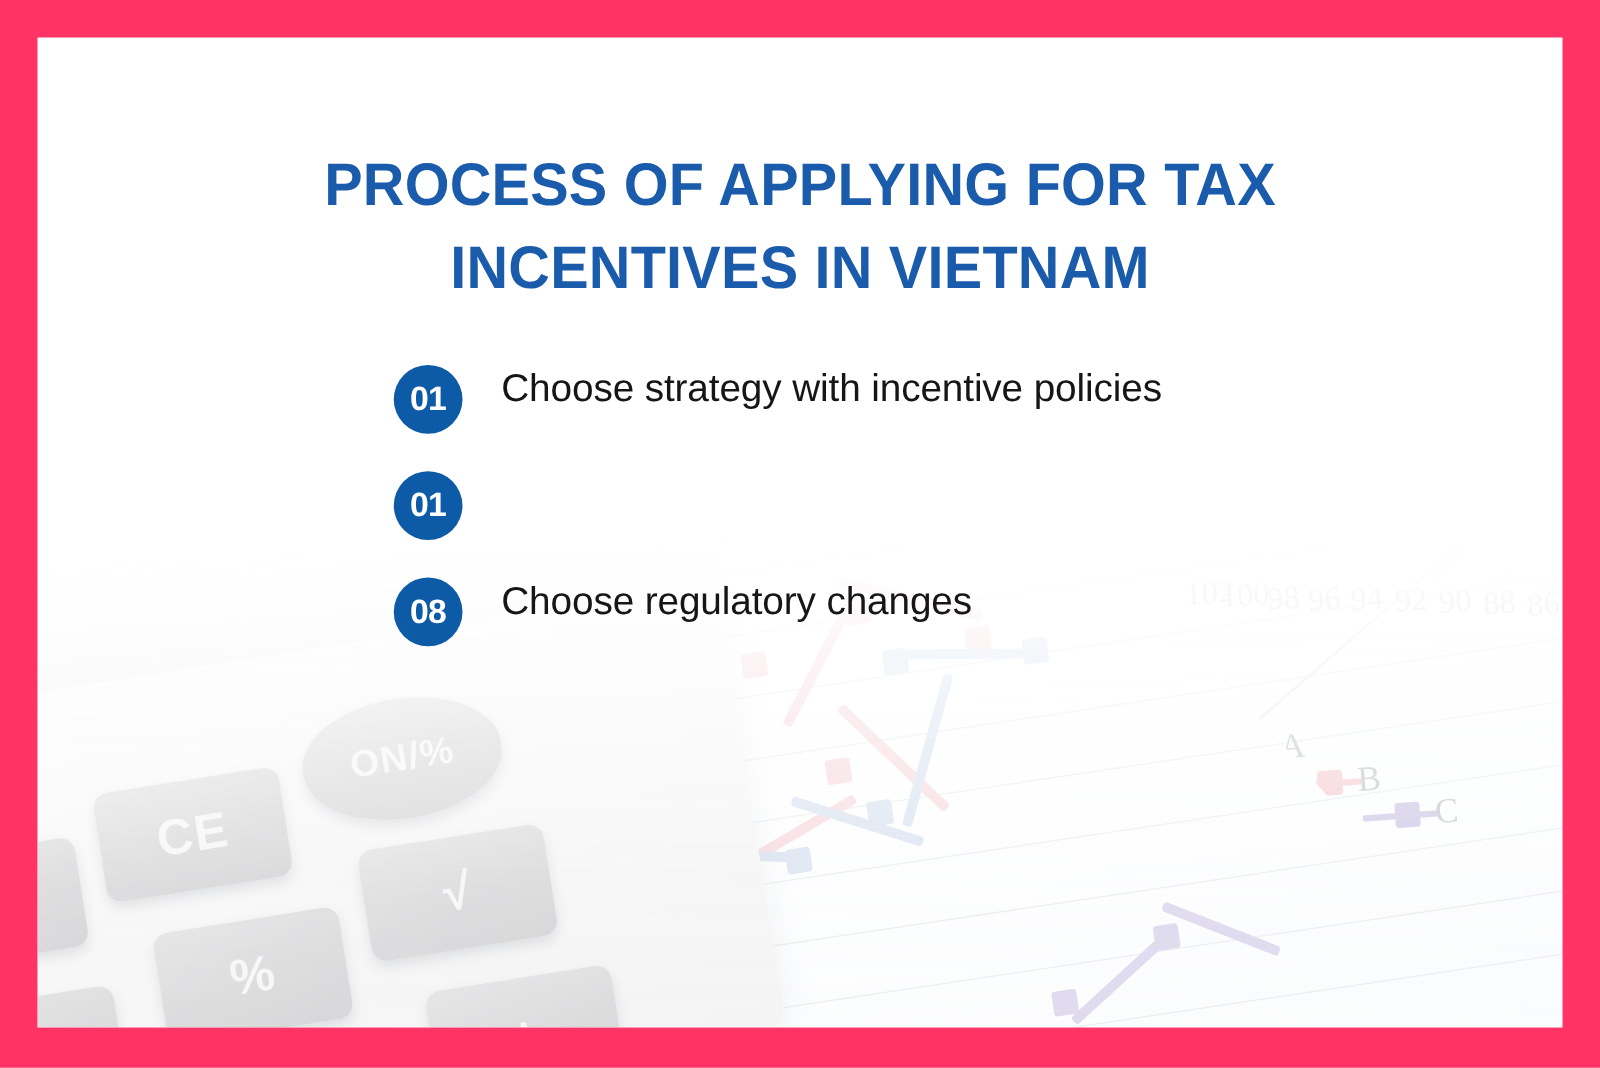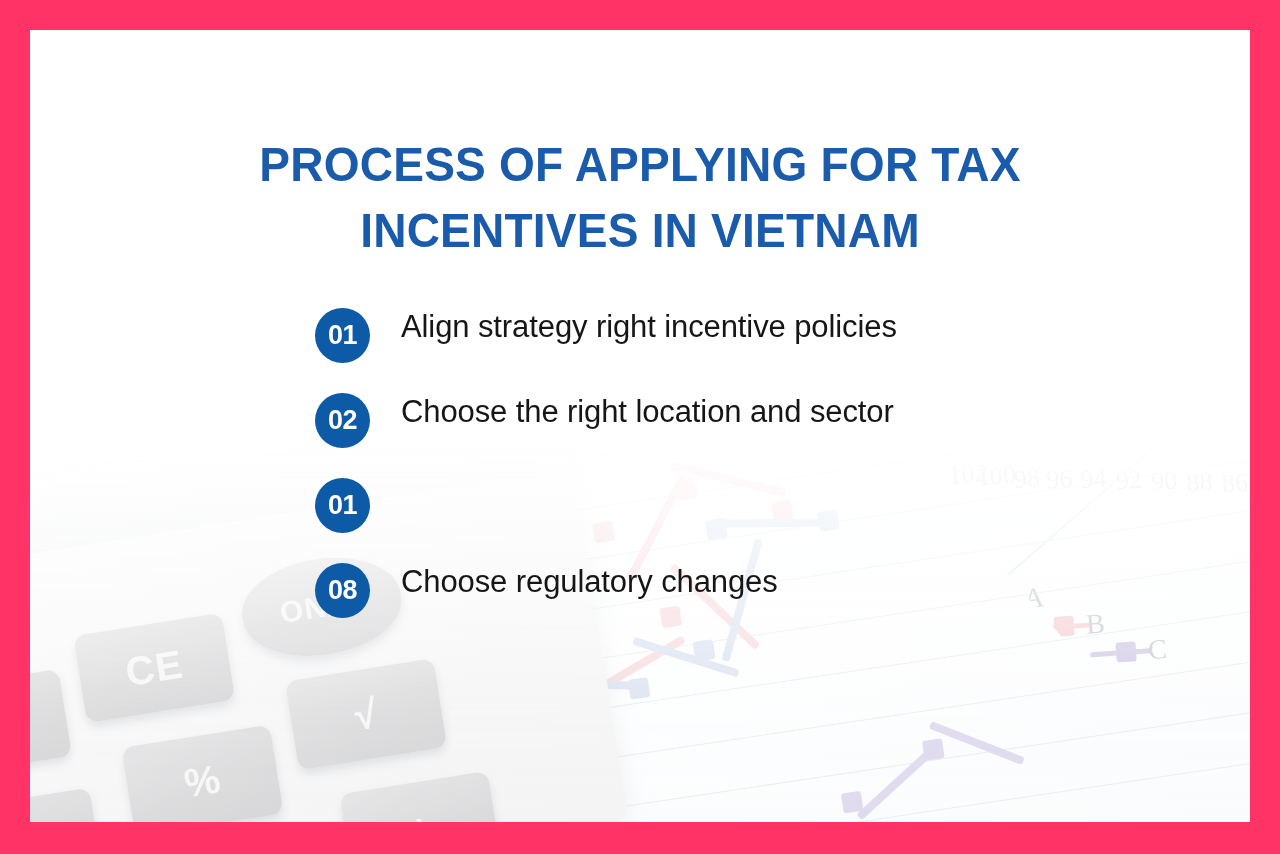--- a/index.html
+++ b/index.html
@@ -166,21 +166,21 @@
     position:absolute;
     width:180px; height:95px;
     border-radius:50%;
     background:radial-gradient(ellipse at 50% 45%, #eceef1 0%, #f3f5f7 55%, rgba(255,255,255,0) 80%);
   }
 
   
   #content {
     position:absolute;
     left:0; top:0;
-    width:1220px; height:792px;margin-top:16px;
+    width:1220px; height:792px;
   }
 
   #page-title {
     position:absolute;
     left:0; top:86px;
     width:1220px;
     text-align:center;
     color:#1a5cab;
     font-family:"Liberation Sans", sans-serif;
     font-weight:700;
@@ -349,27 +349,23 @@
 
       <h1 id="page-title">
         <span class="title-line">PROCESS OF APPLYING FOR TAX</span>
         <span class="title-line">INCENTIVES IN VIETNAM</span>
       </h1>
 
       <div id="steps-list">
 
         <div class="step-item">
           <div class="step-badge">01</div>
-          <div class="step-label">Align strategy right incentive policies</div>
-        </div>
-
-        <div class="step-item">
-          <div class="step-badge">02</div>
-          <div class="step-label">Choose the right location and sector</div>
-        </div>
+          <div class="step-label">Choose strategy with incentive policies</div>
+        </div>
+
 
         <div class="step-item">
           <div class="step-badge">01</div>
         </div>
 
         <div class="step-item">
           <div class="step-badge">08</div>
           <div class="step-label">Choose regulatory changes</div>
         </div>
 

